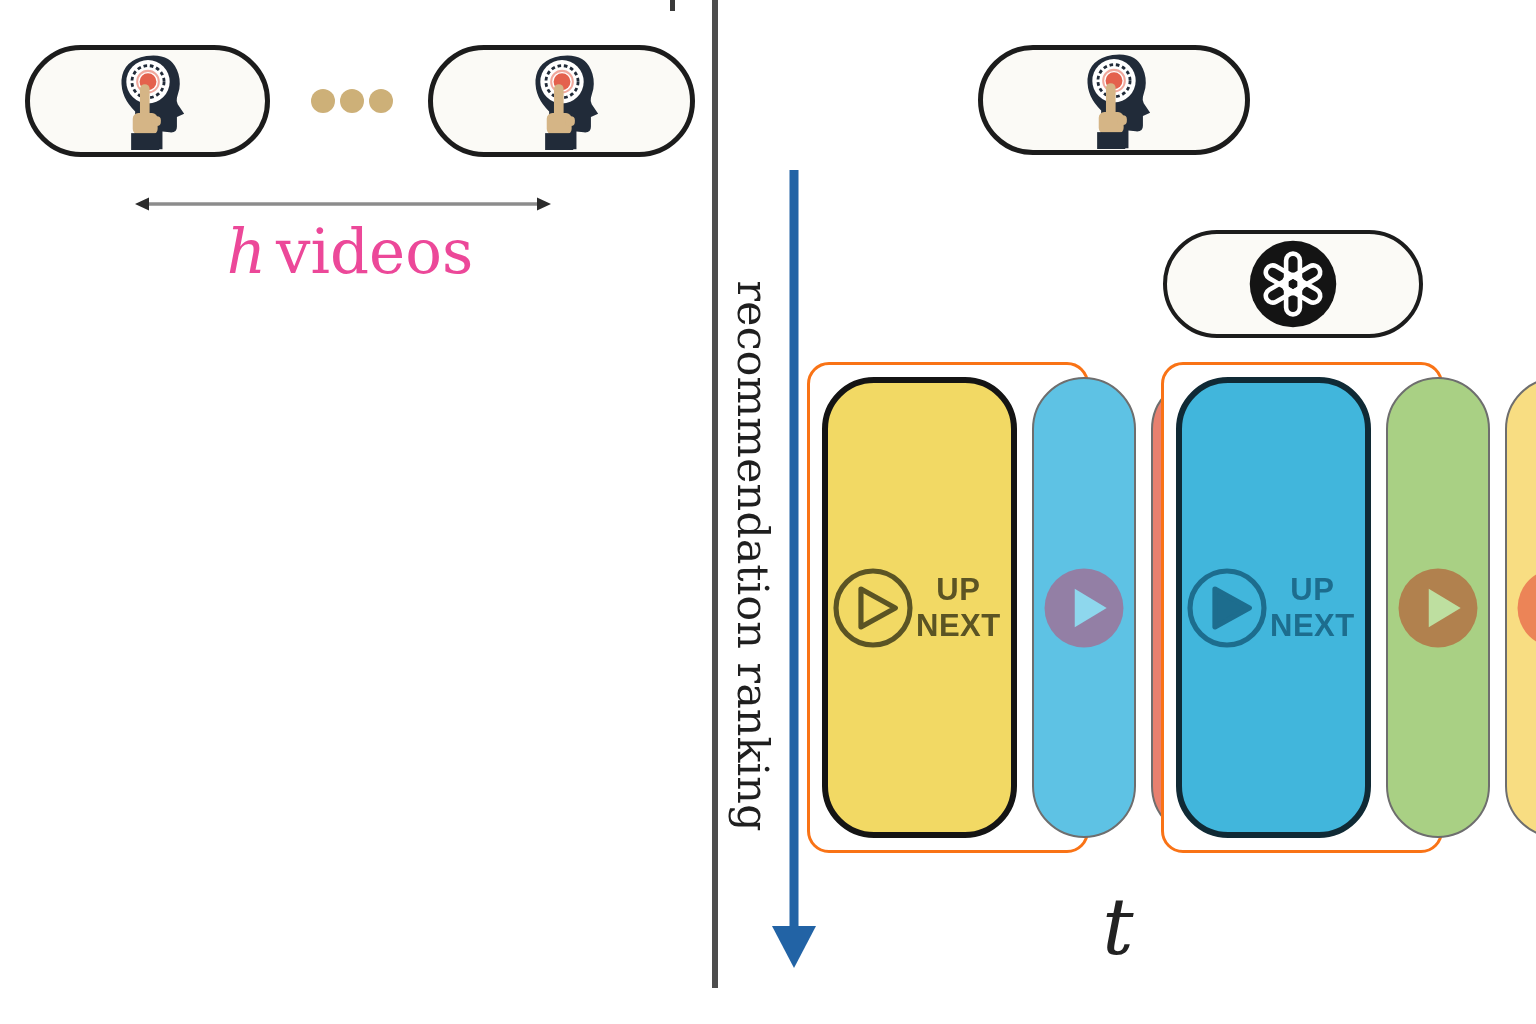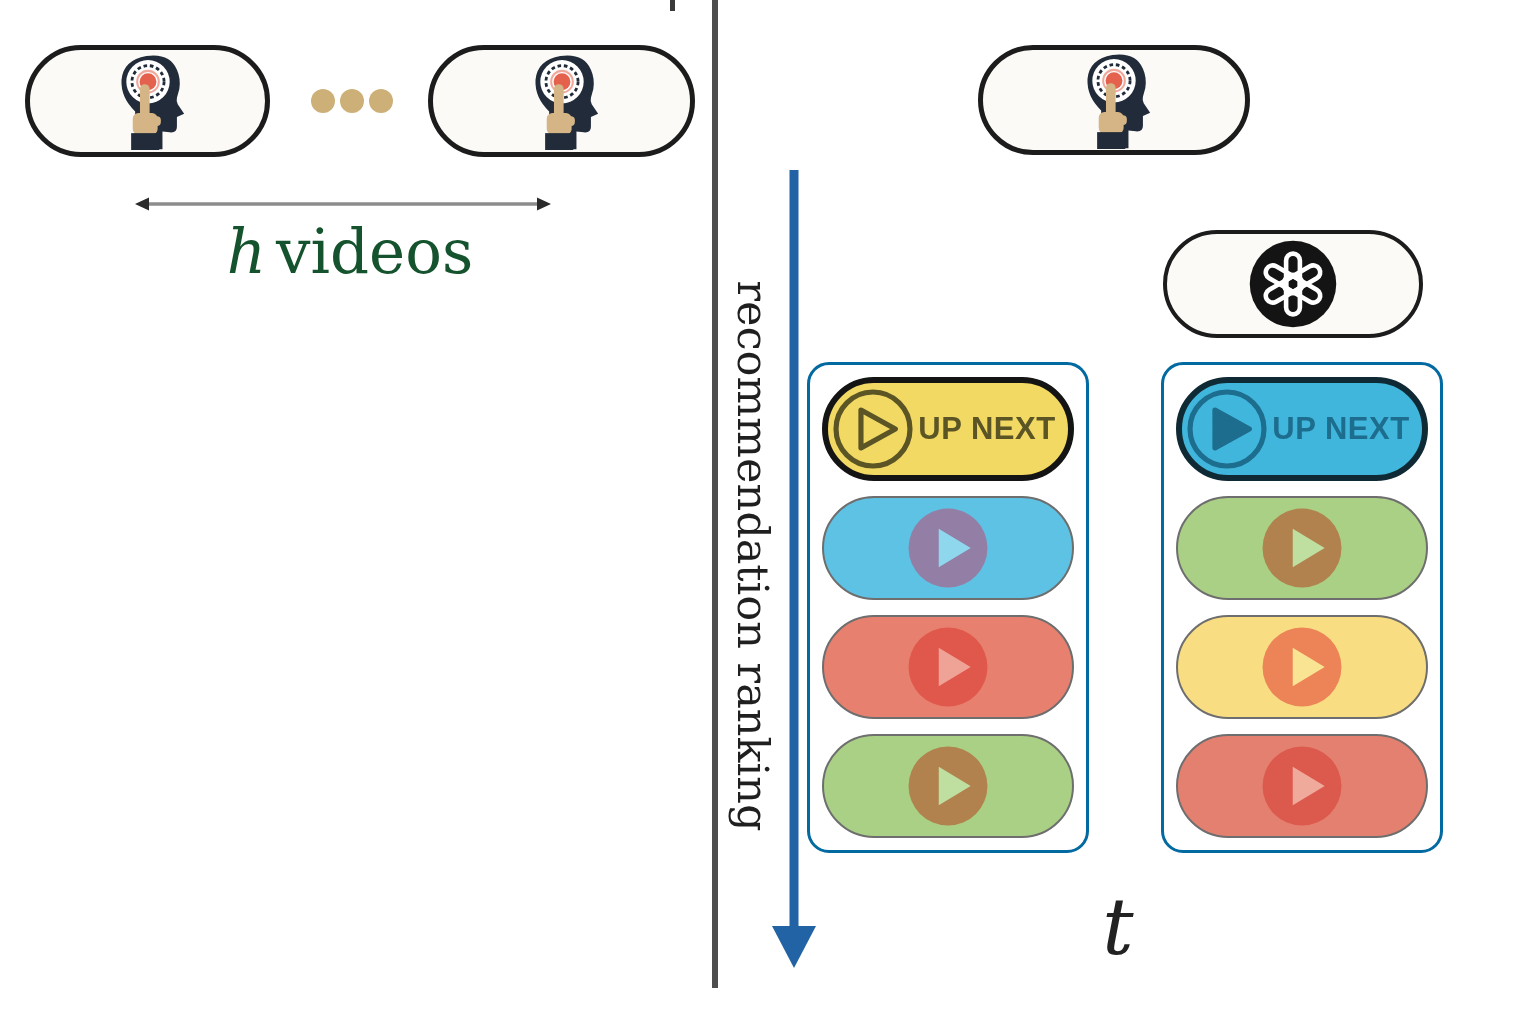--- a/index.html
+++ b/index.html
@@ -13,43 +13,43 @@
 
   .mind-press{width:82px;height:98px;}
 
   
   #cap-history-1{left:25px;top:45px;width:245px;height:112px;}
   #cap-history-2{left:428px;top:45px;width:267px;height:112px;}
   #dots-row{position:absolute;left:311px;top:89px;display:flex;gap:5px;}
   .dot{width:24px;height:24px;border-radius:50%;}
   #h-arrow{position:absolute;left:133px;top:196px;width:420px;height:16px;}
   #h-label{position:absolute;left:148px;top:216px;width:404px;text-align:center;
-           font-size:61px;color:#14532d;}
+           font-size:61px;color:#ec4899;}
   #h-label .math{font-style:italic;padding-right:10px;}
 
   
   #divider{position:absolute;left:712px;top:0;width:6px;height:988px;background:#4d4d4d;}
   #tick-artifact{position:absolute;left:670px;top:0;width:5px;height:11px;background:#3a3a3a;}
 
   
   #rank-label{position:absolute;left:353px;top:532px;width:800px;height:48px;
               transform:rotate(90deg);font-size:43px;color:#1f1f1f;text-align:center;
               white-space:nowrap;line-height:48px;}
   #rank-arrow{position:absolute;left:770px;top:168px;width:48px;height:802px;}
 
   
   #cap-user{left:978px;top:45px;width:272px;height:110px;}
   #yt-header{left:818px;top:230px;width:245px;height:106px;border-width:4px;
              flex-direction:column;line-height:1.02;}
   #yt-header .hdr-line{font-size:35px;color:#242424;text-align:center;}
   #gpt-header{left:1163px;top:230px;width:260px;height:108px;border-width:4px;}
   .openai-logo{width:92px;height:92px;}
 
-  .stack{position:absolute;width:282px;height:491px;background:#ffffff;border:3px solid #0369a1;
-         border-radius:22px;box-sizing:border-box;display:flex;flex-direction:column;
+  .stack{position:absolute;width:282px;height:491px;background:#ffffff;border:3px solid #f97316;
+         border-radius:22px;box-sizing:border-box;display:flex;
          gap:15px;padding:12px;}
   #yt-stack{left:807px;top:362px;}
   #gpt-stack{left:1161px;top:362px;}
 
   .video-pill{flex:0 0 104px;border-radius:52px;box-sizing:border-box;position:relative;
               display:flex;align-items:center;justify-content:center;border:2px solid #6e6e6e;}
   .video-pill svg.play-icon{width:84px;height:84px;}
   .video-pill.upnext{justify-content:flex-start;}
   .video-pill.upnext svg.upnext-icon{width:86px;height:86px;margin-left:2px;flex:0 0 auto;}
   .upnext-label{flex:1;text-align:center;font-family:"Liberation Sans", sans-serif;

